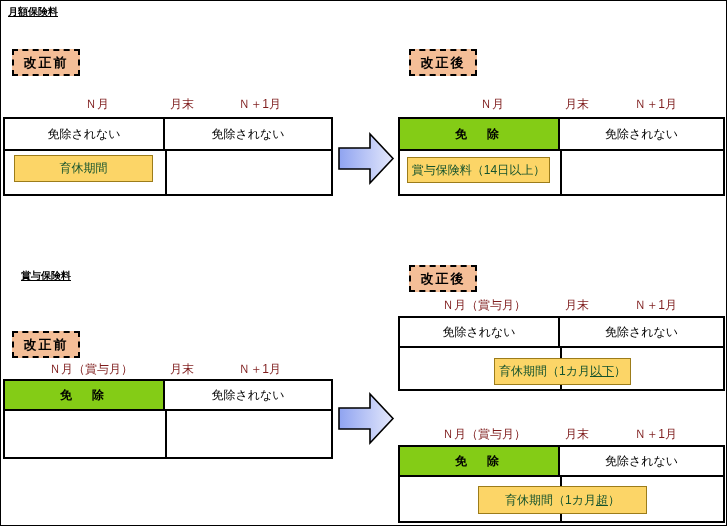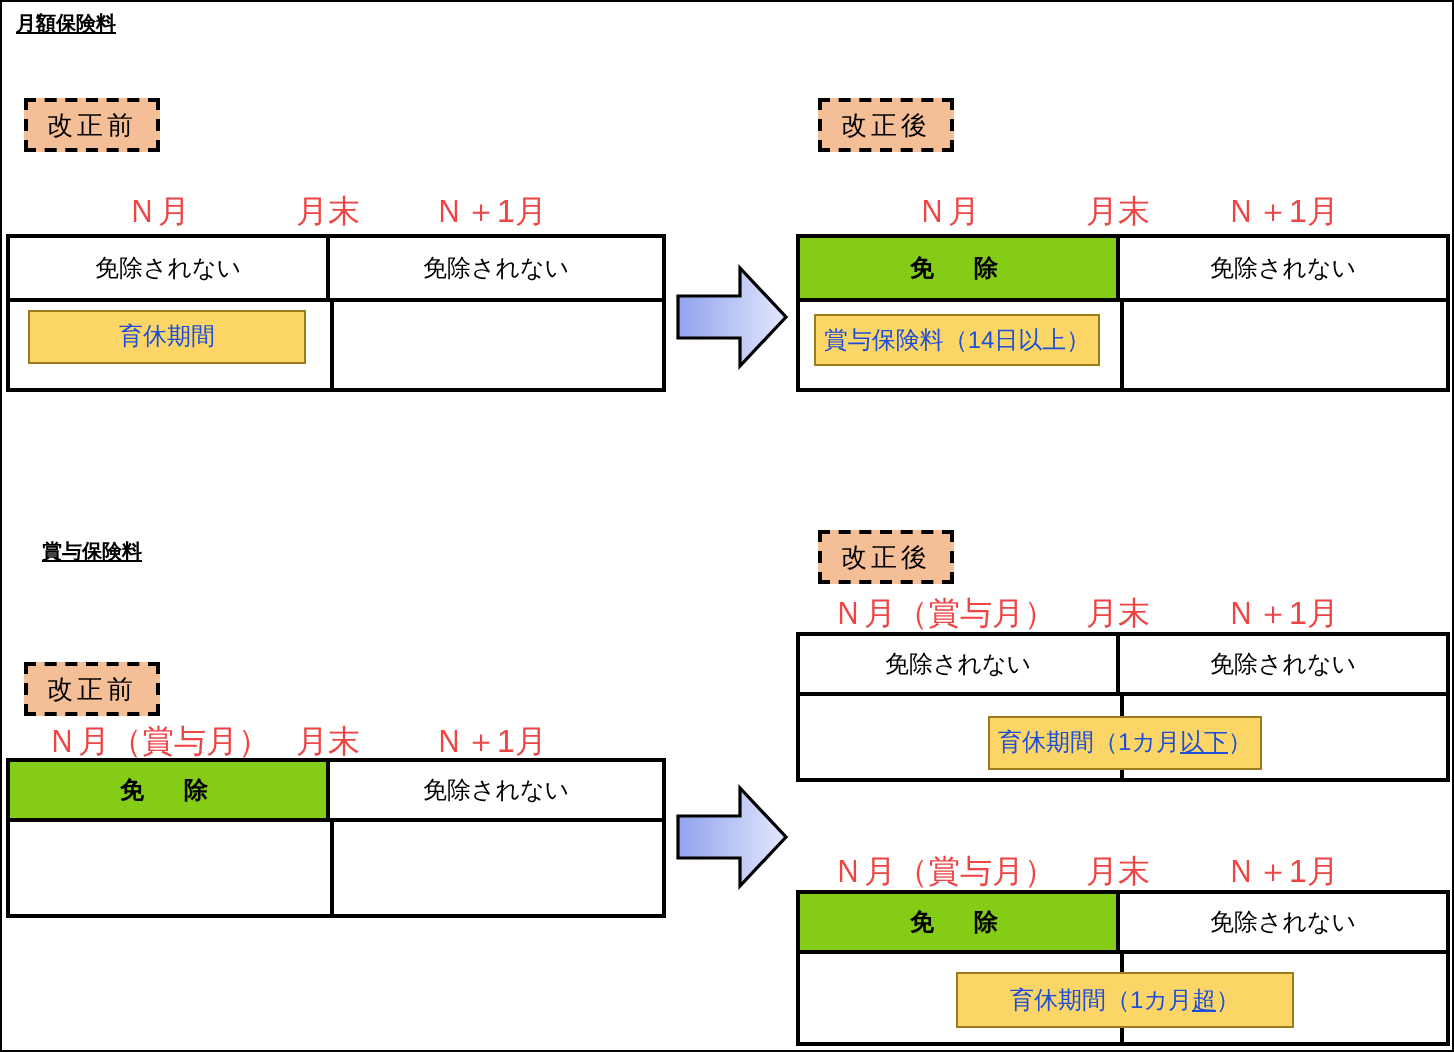--- a/index.html
+++ b/index.html
@@ -30,34 +30,34 @@
     letter-spacing: 0px;
     white-space: nowrap;
   }
 
   
   .badge {
     background: #F4BE97;
     border: 2px dashed #000000;
     color: #000000;
     font-size: 13px;
-    font-weight: normal;
+    font-weight: bold;
     display: flex;
     align-items: center;
     justify-content: center;
     letter-spacing: 2px;
     white-space: nowrap;
   }
 
   
   .axis-label {
-    font-size: 16px;
-    color: #ef4444;
-    white-space: nowrap;
-    text-align: center;
+    font-size: 12px;
+    color: #7f1d1d;
+    white-space: nowrap;
+    text-align: right;
   }
 
   
   .tbl {
     border: 2px solid #000000;
     background: #ffffff;
   }
   .tbl .row {
     position: absolute;
     left: 0;
@@ -89,21 +89,21 @@
   }
 
   
   .leave-bar {
     background: #FCD567;
     border: 1px solid #9C7C1A;
     display: flex;
     align-items: center;
     justify-content: center;
     font-size: 12px;
-    color: #1d4ed8;
+    color: #14532d;
     white-space: nowrap;
     z-index: 5;
   }
   .leave-bar .u { text-decoration: underline; }
 
   
   .arrow { z-index: 4; }
 </style>
 </head>
 <body>

